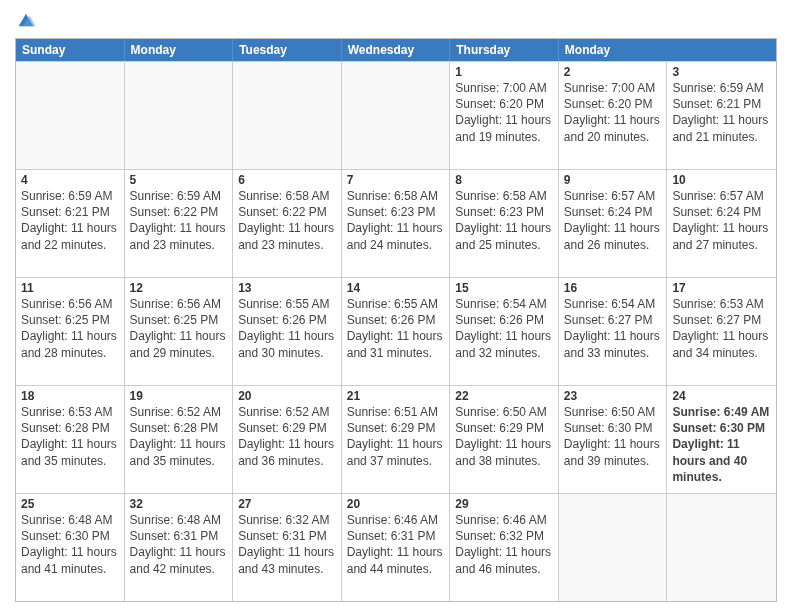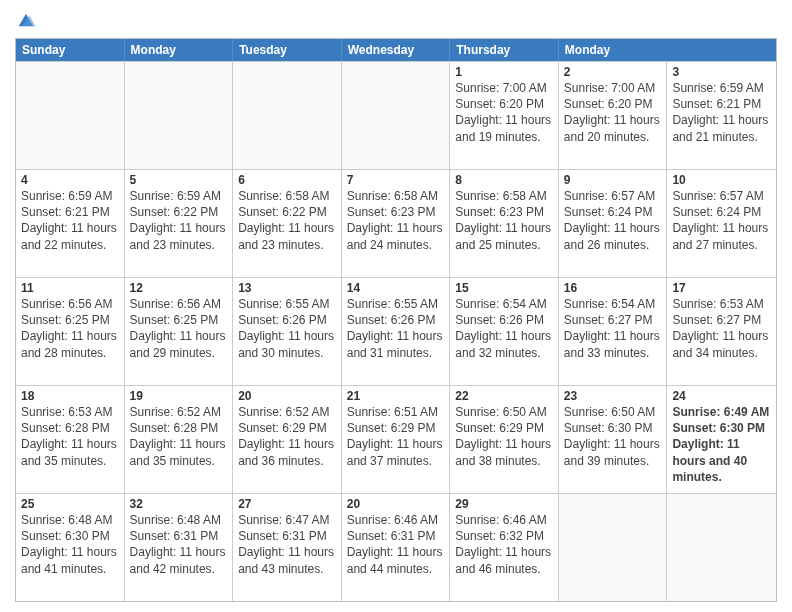--- a/index.html
+++ b/index.html
@@ -308,21 +308,21 @@
 Daylight: 11 hours and 41 minutes.</div>
           </div>
           <div class="cal-cell">
             <span class="day-num">32</span>
             <div class="day-info" style="white-space: pre-line;">Sunrise: 6:48 AM
 Sunset: 6:31 PM
 Daylight: 11 hours and 42 minutes.</div>
           </div>
           <div class="cal-cell">
             <span class="day-num">27</span>
-            <div class="day-info" style="white-space: pre-line;">Sunrise: 6:47 AM
+            <div class="day-info" style="white-space: pre-line;">Sunrise: 6:32 AM
 Sunset: 6:31 PM
 Daylight: 11 hours and 43 minutes.</div>
           </div>
           <div class="cal-cell">
             <span class="day-num">20</span>
             <div class="day-info" style="white-space: pre-line;">Sunrise: 6:46 AM
 Sunset: 6:31 PM
 Daylight: 11 hours and 44 minutes.</div>
           </div>
           <div class="cal-cell">

